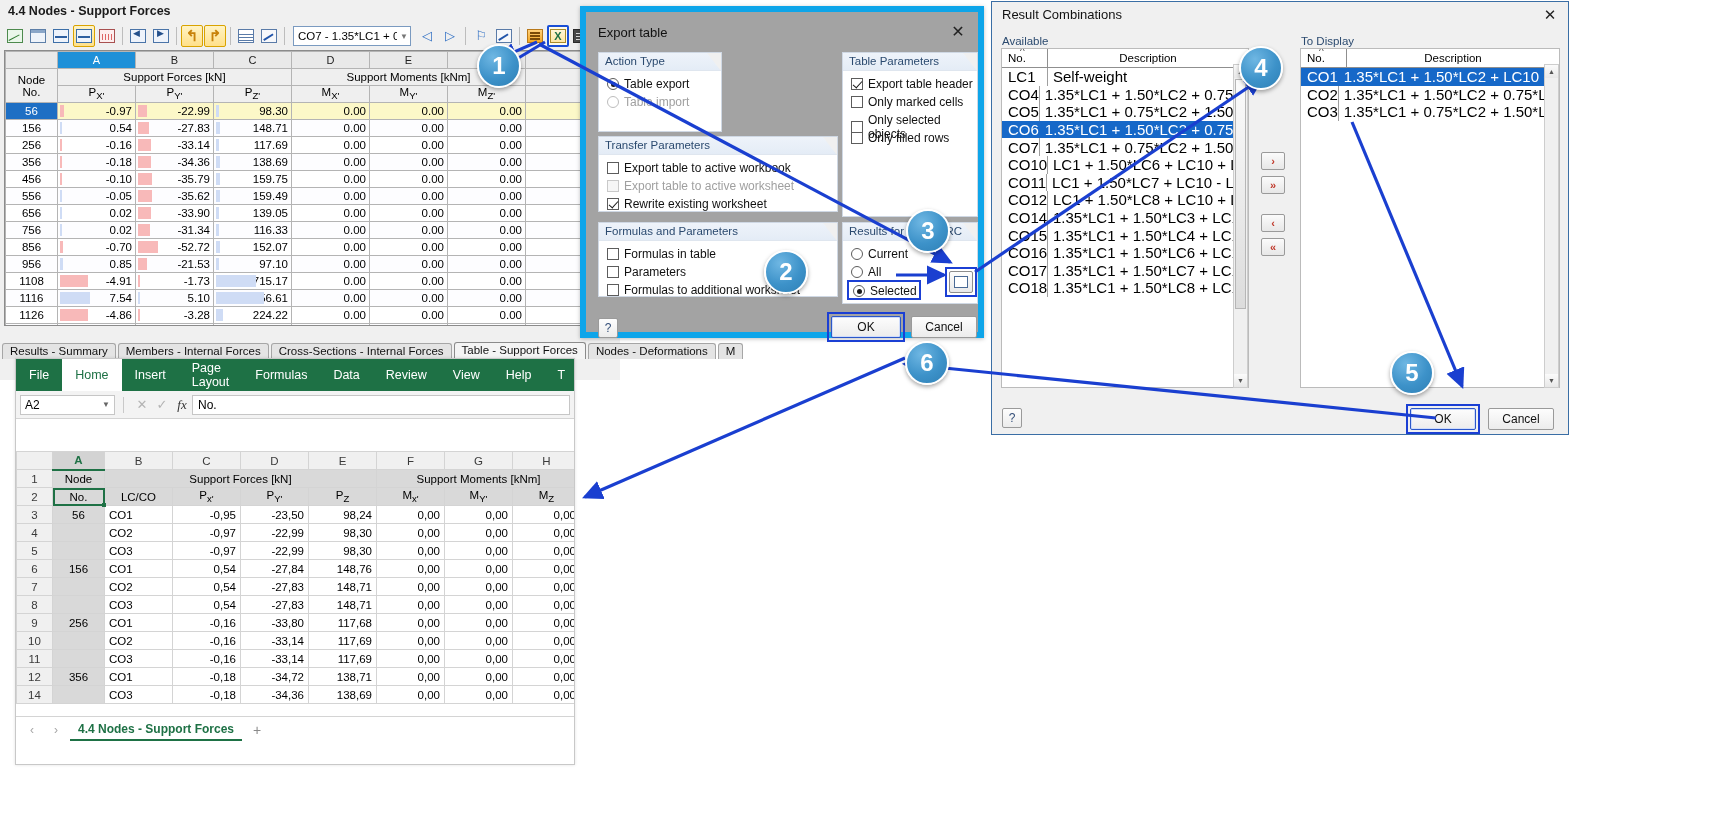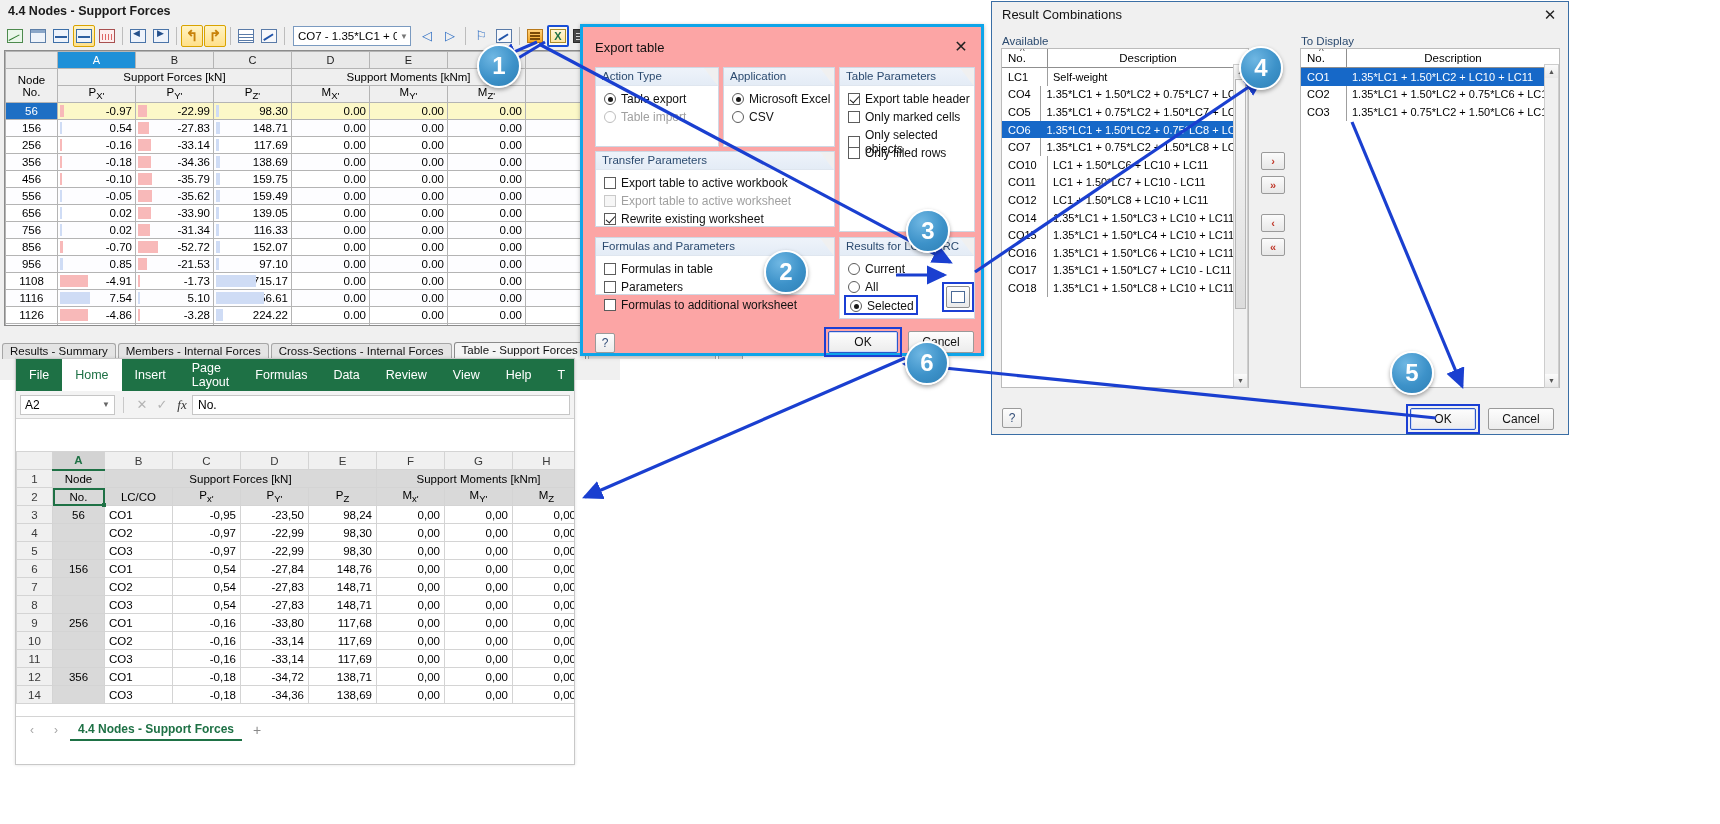--- a/index.html
+++ b/index.html
@@ -66,21 +66,21 @@
   .bar { position:absolute; top:2px; bottom:2px; left:2px; }
   .bar.red { background:#f8b9b9; }
   .bar.blue { background:#cfdcf5; }
 
   
   #rfem-tabs { position:absolute; left:2px; top:341px; height:18px; display:flex; align-items:flex-end; font-size:11.5px;text-align:center; }
   .rtab { background:#e4e4e4; border:1px solid #a6a6a6; border-bottom:none; padding:1px 7px 2px; margin-right:2px; border-radius:3px 3px 0 0; color:#111; white-space:nowrap; }
   .rtab.active { background:#f4f4f4; border-color:#8b8b8b; font-weight:normal; padding-bottom:3px; }
 
   
-  #export-dlg { position:absolute; left:580px; top:24px; width:404px; height:332px; background:#fca5a5; border:3px solid #0ea5e9; box-shadow:0 1px 4px rgba(0,0,0,.25); }
+  #export-dlg { position:absolute; left:580px; top:6px; width:404px; height:332px; background:#a3a3a3; border:6px solid #0ea5e9; box-shadow:0 1px 4px rgba(0,0,0,.25); }
   #export-dlg .dlg-title { position:absolute; left:12px; top:13px; font-size:13px; color:#111; }
   #export-dlg .dlg-x { position:absolute; right:6px; top:8px; width:28px; height:22px; display:flex;align-items:center;justify-content:center; font-size:16px; color:#222; }
   .grp { position:absolute; background:#fff; border:1px solid #cfd8e4; }
   .grp-h { position:absolute; left:0; top:0; height:18px; width:100%; background:linear-gradient(#eef3fa,#e4ecf6); border-bottom:1px solid #dfe6ef; }
   .grp-h span { position:absolute; left:6px; top:2px; font-size:11.5px; color:#2b4a6f; }
   .grp-h::after{content:"";position:absolute;right:0;top:0;border-top:18px solid #f0f0f0;border-left:14px solid transparent;}
   .opt { position:absolute; font-size:12px; color:#111; display:flex; align-items:center; gap:5px; }
   .opt.dis { color:#a0a0a0; }
   .rad { width:12px; height:12px; border-radius:50%; border:1px solid #5c5c5c; background:#fff; display:inline-block; position:relative; flex:none; }
   .rad.on::after { content:""; position:absolute; left:2.5px; top:2.5px; width:5px; height:5px; border-radius:50%; background:#1a1a1a; }
@@ -97,21 +97,21 @@
   
   #rc-dlg { position:absolute; left:991px; top:1px; width:578px; height:434px; background:#f0f0f0; border:1px solid #3a6ea5; }
   #rc-dlg .dlg-title { position:absolute; left:10px; top:5px; font-size:13px; color:#111; }
   #rc-dlg .dlg-x { position:absolute; right:5px; top:3px; width:26px; height:20px; display:flex;align-items:center;justify-content:center; font-size:15px; color:#222; }
   .listpanel { position:absolute; background:#fff; border:1px solid #bbb; overflow:hidden; }
   .lp-label { position:absolute; font-size:11.5px; color:#2b4a6f; }
   .lp-head { display:flex; height:19px; background:#fff; border-bottom:1px solid #8f8f8f; font-size:11.5px; }
   .lp-head .c1 { width:46px; border-right:1px solid #8f8f8f; display:flex; align-items:center; padding-left:6px; position:relative; }
   .lp-head .c1::after { content:"^"; position:absolute; left:18px; top:-3px; font-size:10px; color:#444; }
   .lp-head .c2 { flex:1; display:flex; align-items:center; justify-content:center; }
-  .lp-row { display:flex; height:17.6px; font-size:11px; }
+  .lp-row { display:flex; height:17.6px; font-size:15px; }
   .lp-row .c1 { width:46px; border-right:1px solid #9f9f9f; display:flex; align-items:center; padding-left:6px; }
   .lp-row .c2 { flex:1; display:flex; align-items:center; padding-left:5px; white-space:nowrap; }
   .lp-row.sel { background:#1668c8; color:#fff; }
   .lp-row.sel .c1 { border-right-color:#1668c8; }
   .sbar { position:absolute; width:15px; background:#f0f0f0; border:1px solid #cdcdcd; }
   .sbar .arw { position:absolute; left:0; width:13px; height:13px; background:linear-gradient(#fbfbfb,#e8e8e8); display:flex; align-items:center; justify-content:center; font-size:7px; color:#555; }
   .sbar .thumb { position:absolute; left:1px; width:11px; background:linear-gradient(#fbfbfb,#dcdcdc); border:1px solid #b6b6b6; }
   .mvbtn { position:absolute; width:24px; height:18px; background:linear-gradient(#fbfbfb,#e7e7e7); border:1px solid #9a9a9a; border-radius:2px; display:flex; align-items:center; justify-content:center; color:#c0392b; font-size:11px; font-weight:bold; }
 
   
@@ -432,33 +432,20 @@
     <div class="opt" style="left:8px;top:24px;">
       <span class="rad on"></span>
       <span>Table export</span>
     </div>
     <div class="opt dis" style="left:8px;top:42px;">
       <span class="rad dis"></span>
       <span>Table import</span>
     </div>
   </div>
 
-  <div class="grp" style="left:140px;top:40px;width:112px;height:80px;">
-    <div class="grp-h">
-        <span>Application</span>
-      </div>
-    <div class="opt" style="left:8px;top:24px;">
-      <span class="rad on"></span>
-      <span>Microsoft Excel</span>
-    </div>
-    <div class="opt" style="left:8px;top:42px;">
-      <span class="rad"></span>
-      <span>CSV</span>
-    </div>
-  </div>
 
   <div class="grp" style="left:256px;top:40px;width:136px;height:165px;">
     <div class="grp-h">
         <span>Table Parameters</span>
       </div>
     <div class="opt" style="left:8px;top:24px;justify-content:space-between;">
       <span class="chk on"></span>
       <span>Export table header</span>
     </div>
     <div class="opt" style="left:8px;top:42px;">
@@ -486,21 +473,21 @@
     <div class="opt dis" style="left:8px;top:42px;">
       <span class="chk dis"></span>
       <span>Export table to active worksheet</span>
     </div>
     <div class="opt" style="left:8px;top:60px;">
       <span class="chk on"></span>
       <span>Rewrite existing worksheet</span>
     </div>
   </div>
 
-  <div class="grp" style="left:12px;top:210px;width:240px;height:58px;padding-left:41px;">
+  <div class="grp" style="left:12px;top:210px;width:240px;height:75px;padding-left:41px;">
     <div class="grp-h">
         <span>Formulas and Parameters</span>
       </div>
     <div class="opt" style="left:8px;top:24px;">
       <span class="chk"></span>
       <span>Formulas in table</span>
     </div>
     <div class="opt" style="left:8px;top:42px;">
       <span class="chk"></span>
       <span>Parameters</span>

